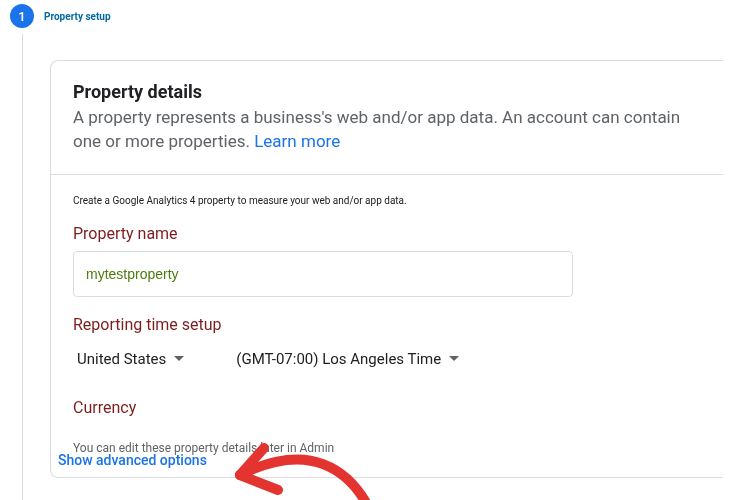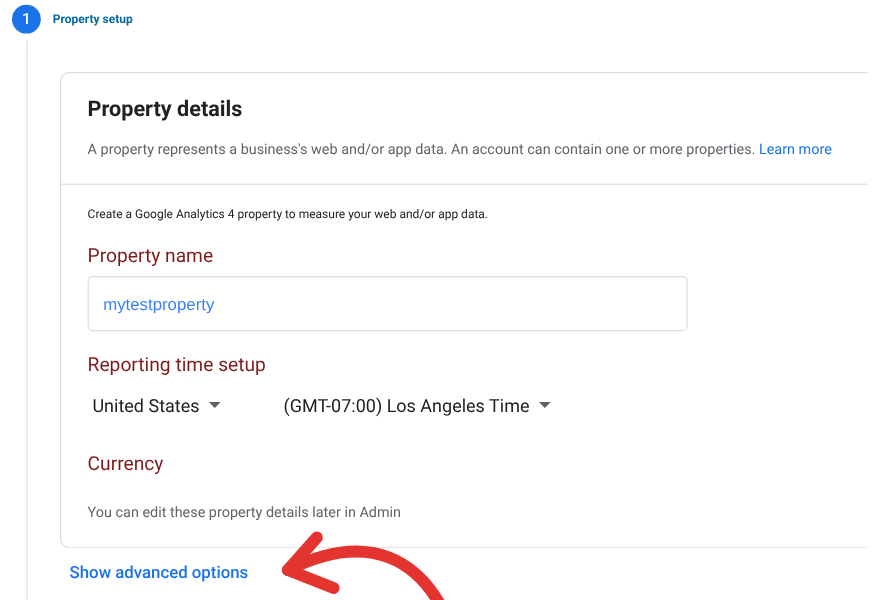--- a/index.html
+++ b/index.html
@@ -64,22 +64,22 @@
     padding: 20px 22px 22px 22px;
     box-sizing: border-box;
   }
   .card-title {
     font-family: "Google Sans", Roboto, Arial, sans-serif;
     font-size: 18px;
     color: #202124;
     margin: 0;
   }
   .card-sub {
-    margin-top: 14px;
-    font-size: 12px;
+    margin-top: 4px;
+    font-size: 17px;
     color: #5f6368;
     line-height: 1.4;
   }
   .card-sub a {
     color: #1a73e8;
     text-decoration: none;
   }
   .divider {
     border: none;
     border-top: 1px solid #dadce0;
@@ -98,21 +98,21 @@
   }
 
   .text-input {
     margin-top: 8px;
     width: 500px;
     max-width: 100%;
     box-sizing: border-box;
     height: 46px;
     padding: 0 12px;
     font-size: 14px;
-    color: #3b82f6;
+    color: #4d7c0f;
     border: 1px solid #dadce0;
     border-radius: 4px;
     outline: none;
     background: #fff;
   }
 
   .select-row {
     display: flex;
     gap: 44px;
     align-items: center;
@@ -135,21 +135,21 @@
   }
   .note {
     font-size: 12px;
     color: #5f6368;
     margin-top: 24px;
   }
 
   .show-advanced {
     position: absolute;
     left: 58px;
-    top: 470px;
+    top: 452px;
     font-size: 14px;
     font-weight: 500;
     color: #1a73e8;
     cursor: pointer;
     text-align: center;
   }
 
   
   .arrow-overlay {
     position: absolute;

